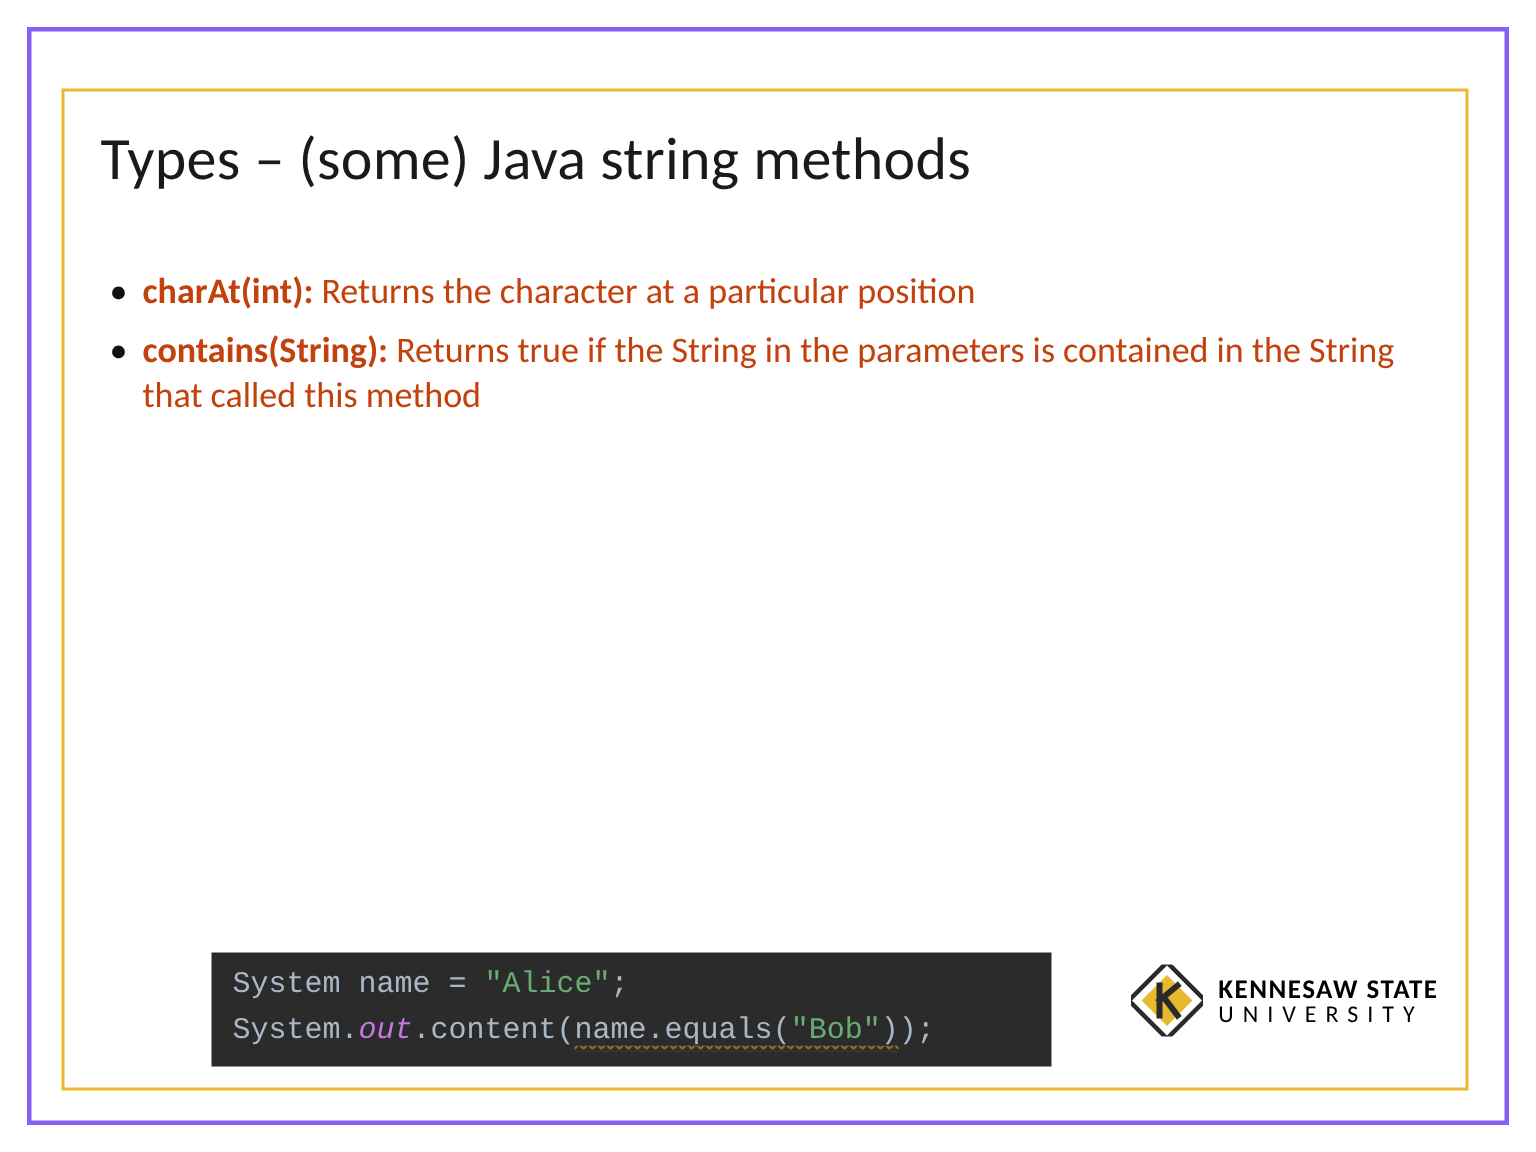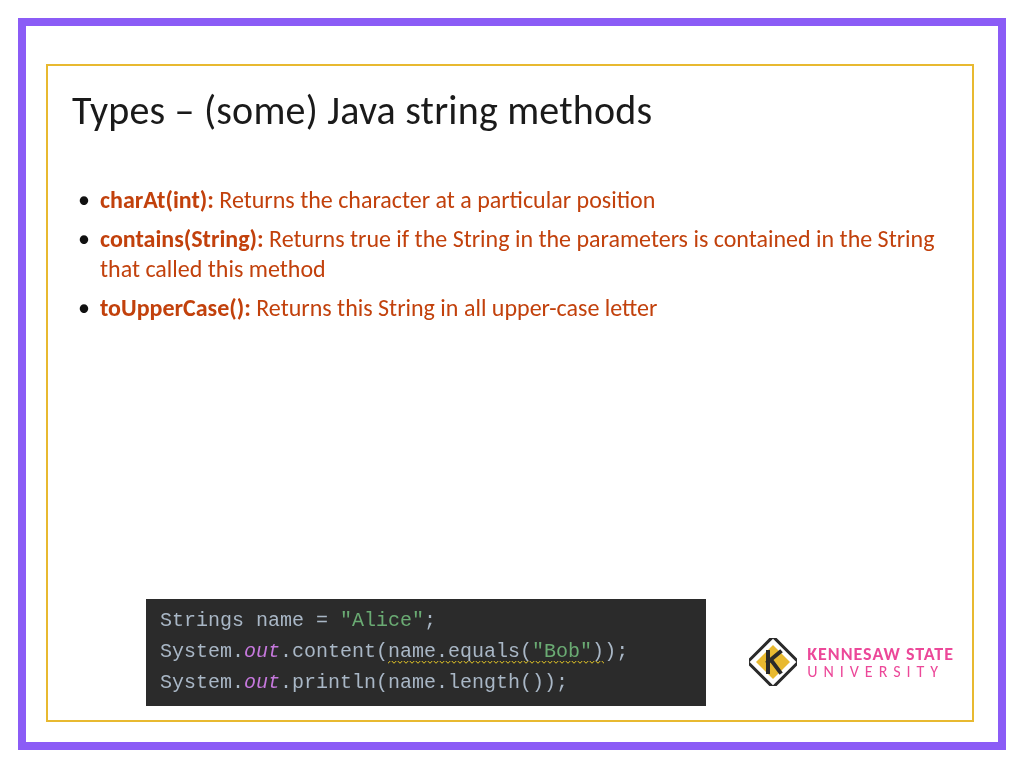--- a/index.html
+++ b/index.html
@@ -1,19 +1,19 @@
 <!DOCTYPE html>
 <html><head>
 <meta charset="utf-8">
 <style>
   * { box-sizing: border-box; margin: 0; padding: 0; }
   html, body { width: 1024px; height: 768px; font-family: Calibri, "Segoe UI", Arial, sans-serif; background: #fff; }
   .outer {
     position: absolute; left: 18px; top: 18px; right: 18px; bottom: 18px;
-    border: 8px solid #8b5cf6;
+    border: 3px solid #8b5cf6;
   }
   .inner {
     position: absolute; left: 20px; top: 38px; right: 24px; bottom: 20px;
     border: 2px solid #e8b930;
   }
   .content {
     position: absolute; left: 46px; top: 60px; right: 50px;
   }
   .title {
     font-size: 40px; font-weight: 400; color: #1a1a1a; letter-spacing: 0.2px;
@@ -45,44 +45,42 @@
     background-image: linear-gradient(45deg, transparent 65%, #b9a227 80%, transparent 90%),
                       linear-gradient(-45deg, transparent 65%, #b9a227 80%, transparent 90%);
     background-size: 6px 4px; background-repeat: repeat-x; background-position: 0 100%;
     padding-bottom: 2px;
     margin-top: 15px;
   }
 
   .logo {
     position: absolute; right: 44px; bottom: 56px; display: flex; align-items: center; gap: 10px;
   }
-  .logo-text { line-height: 1; color: #ec4899; }
+  .logo-text { line-height: 1; color: #000000; }
   .logo-text .l1 { font-size: 18px; font-weight: 700; letter-spacing: 1px; }
   .logo-text .l2 { font-size: 16px; font-weight: 300; letter-spacing: 6px; margin-top: 1px; }
 </style>
 </head>
 <body>
 
 <div class="outer">
   <div class="inner"></div>
 
   <div class="content">
     <h1 class="title">Types – (some) Java string methods</h1>
 
     <ul class="bullets">
       <li><span class="term">charAt(int):</span><span> Returns the character at a particular position</span></li>
       <li><span class="term">contains(String):</span><span> Returns true if the String in the parameters is contained in the String that called this method</span></li>
-      <li><span class="term">toUpperCase():</span><span> Returns this String in all upper-case letter</span></li>
     </ul>
   </div>
 
   <div class="code">
-    <div><span class="tok-id">Strings name = </span><span class="tok-str">"Alice"</span><span class="tok-pn">;</span></div>
+    <div><span class="tok-id">System name = </span><span class="tok-str">"Alice"</span><span class="tok-pn">;</span></div>
     <div><span class="tok-id">System.</span><span class="tok-out">out</span><span class="tok-call">.content(</span><span class="tok-call squig">name.equals(</span><span class="tok-str squig">"Bob"</span><span class="tok-call squig">)</span><span class="tok-pn">);</span></div>
-    <div><span class="tok-id">System.</span><span class="tok-out">out</span><span class="tok-call">.println(name.length());</span></div>
   </div>
 
   <div class="logo">
     <svg width="48" height="48" viewBox="0 0 48 48">
       <rect x="6" y="6" width="36" height="36" fill="none" stroke="#2a2a2a" stroke-width="3" transform="rotate(45 24 24)"></rect>
       <rect x="12" y="12" width="24" height="24" fill="#e8b930" transform="rotate(45 24 24)"></rect>
       <path d="M19 14 v20 M19 24 L31 14 M22 22 L31 34" stroke="#2a2a2a" stroke-width="4" fill="none" stroke-linecap="square"></path>
     </svg>
     <div class="logo-text">
       <div class="l1">KENNESAW STATE</div>

